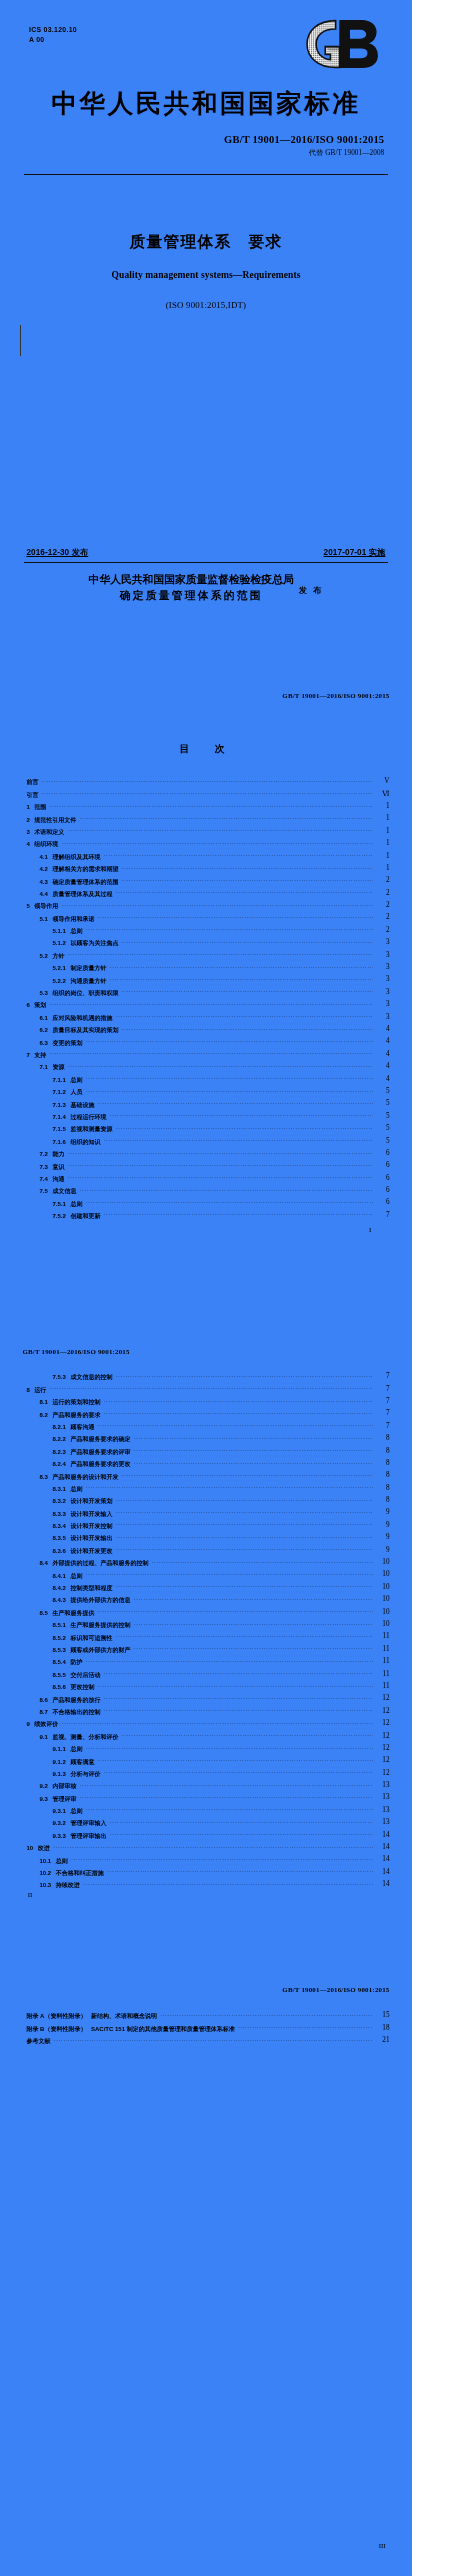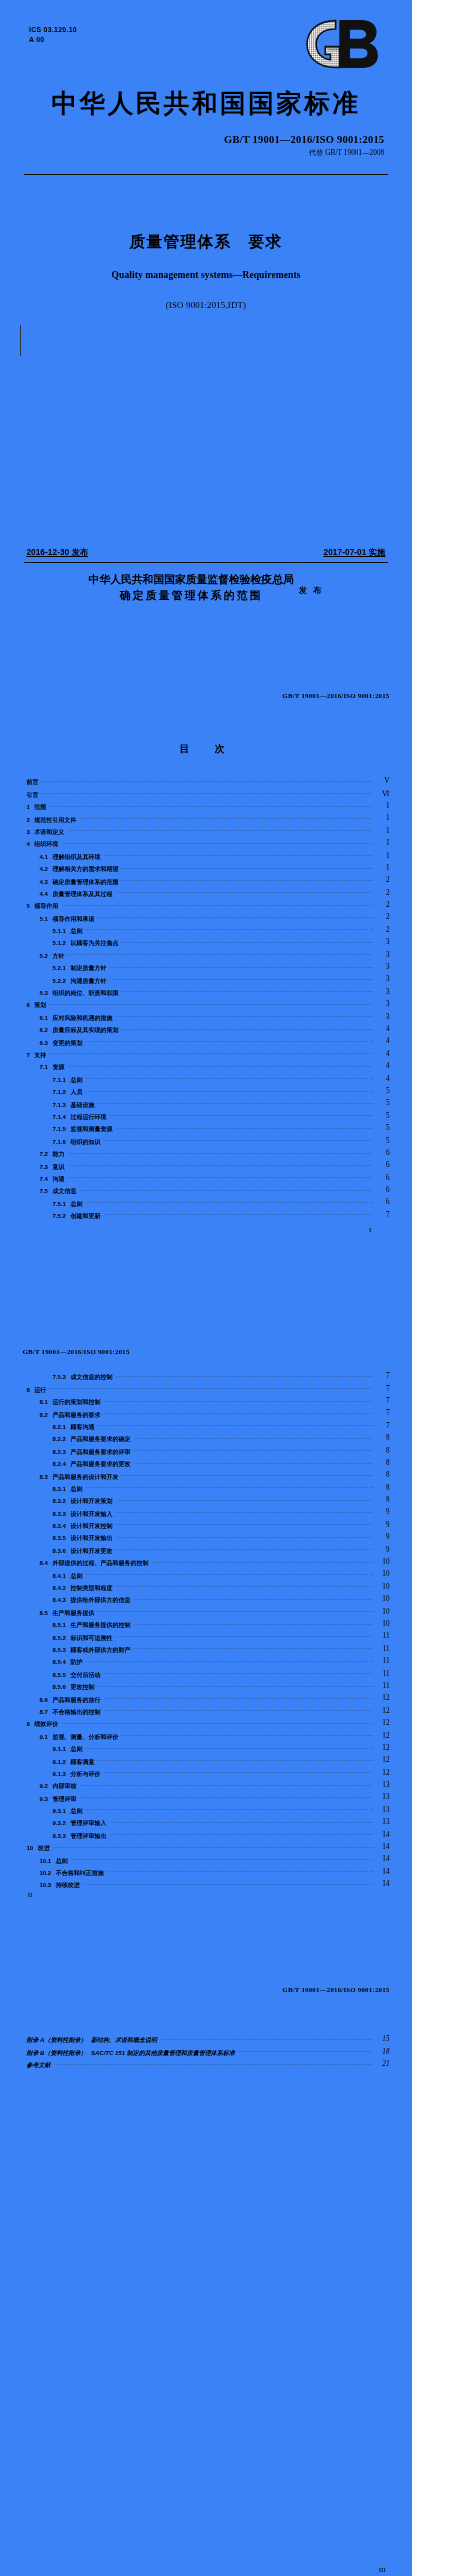--- a/index.html
+++ b/index.html
@@ -806,21 +806,21 @@
           <span class="toc-page-no">14</span>
         </li>
       </ul>
     <div class="folio left" style="margin-top:2.6px;">II</div>
   </div>
 </div>
 
 <div class="page toc-page" style="height:612px;">
   <div class="toc-inner" style="padding-top:22px;">
     <div class="run-head right">GB/T 19001—2016/ISO 9001:2015</div>
-    <ul class="toc-list" id="toc-list-3" style="margin-top:38px;font-style:italic;">
+    <ul class="toc-list" id="toc-list-3" style="margin-top:14px;">
         <li class="toc-row lvlf">
           <span class="toc-num">附录 A（资料性附录）</span>
           <span class="toc-label">新结构、术语和概念说明</span>
           <span class="toc-dots">····························································································································································································································</span>
           <span class="toc-page-no">15</span>
         </li>
         <li class="toc-row lvlf">
           <span class="toc-num">附录 B（资料性附录）</span>
           <span class="toc-label">SAC/TC 151 制定的其他质量管理和质量管理体系标准</span>
           <span class="toc-dots">····························································································································································································································</span>

